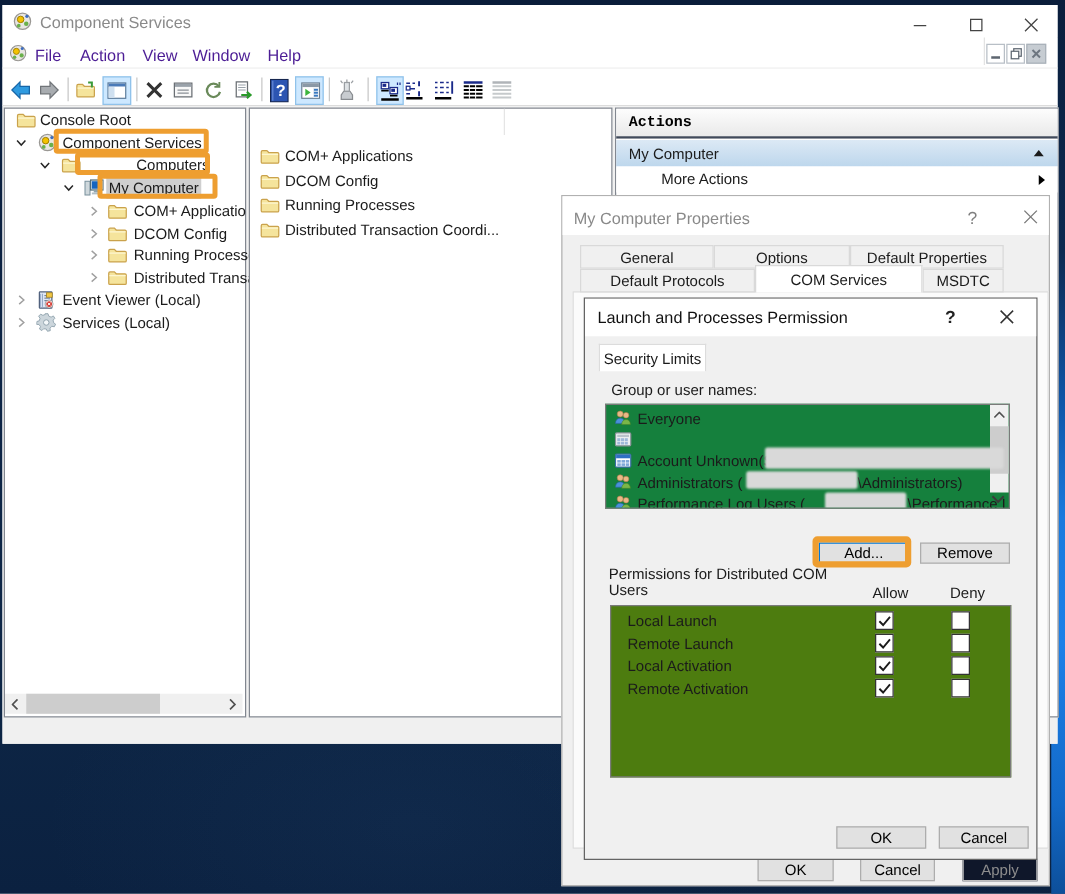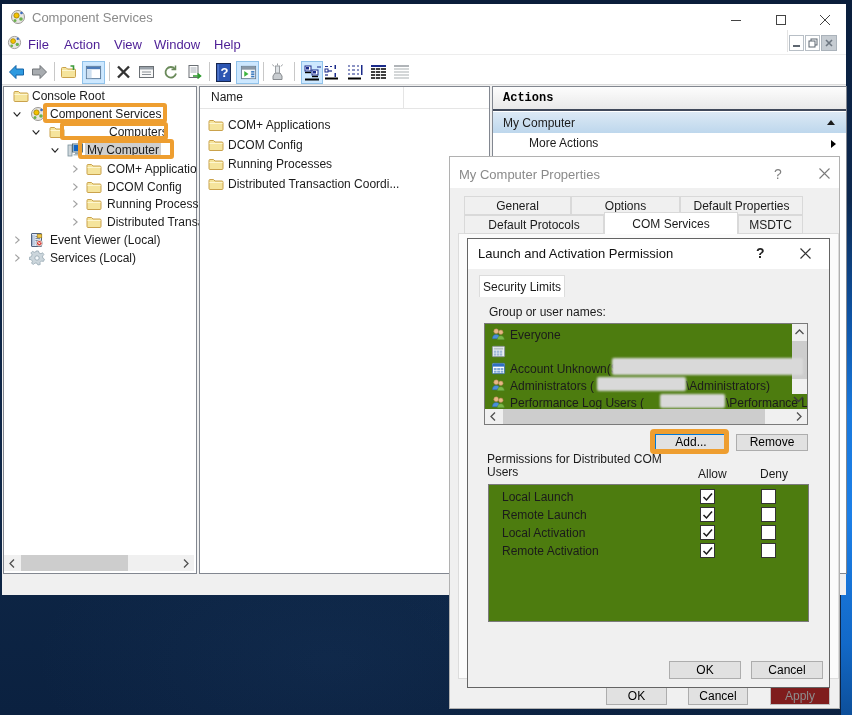--- a/index.html
+++ b/index.html
@@ -304,21 +304,20 @@
           <svg style="position:absolute;left:5px;top:4px;width:6px;height:9px;" viewBox="0 0 6 9">
               <path d="M5 0.5 L1 4.5 L5 8.5" fill="none" stroke="#505050" stroke-width="1.3"></path>
             </svg>
           <div class="sbthumb" style="left:17px;top:0;width:107px;height:16px;"></div>
           <svg style="position:absolute;right:5px;top:4px;width:6px;height:9px;" viewBox="0 0 6 9">
               <path d="M1 0.5 L5 4.5 L1 8.5" fill="none" stroke="#505050" stroke-width="1.3"></path>
             </svg>
         </div>
       </div>
       <div class="abs pane" id="midpane">
-        <div class="abs" id="colhead"><span style="margin-left:11px;">Name</span></div>
         <div class="abs" style="left:203px;top:0;width:1px;height:21px;background:#e5e5e5;"></div>
         <div class="mrow" style="top:29px;">
             <svg class="ic" style="left:8px;top:1px;" viewBox="0 0 16 16">
               <use href="#folder"></use>
             </svg>
             <span style="position:absolute;left:28px;">COM+ Applications</span>
           </div>
         <div class="mrow" style="top:49px;">
             <svg class="ic" style="left:8px;top:1px;" viewBox="0 0 16 16">
               <use href="#folder"></use>
@@ -367,35 +366,35 @@
     <div class="tab" style="left:14px;top:39px;width:107px;height:19px;line-height:19px;">General</div>
     <div class="tab" style="left:121px;top:39px;width:109px;height:19px;line-height:19px;">Options</div>
     <div class="tab" style="left:230px;top:39px;width:123px;height:19px;line-height:19px;">Default Properties</div>
 
     <div class="tab" style="left:14px;top:58px;width:140px;height:19px;line-height:19px;">Default Protocols</div>
     <div class="tab" style="left:288px;top:58px;width:65px;height:19px;line-height:19px;">MSDTC</div>
     <div class="tab" style="left:154px;top:55px;width:134px;height:22px;line-height:22px;background:#fff;border-bottom:none;">COM Services</div>
 
     <div class="btn" style="left:156px;top:530px;width:61px;height:18px;line-height:16px;">OK</div>
     <div class="btn" style="left:238px;top:530px;width:60px;height:18px;line-height:16px;">Cancel</div>
-    <div class="btn" style="left:320px;top:530px;width:60px;height:18px;line-height:16px;background:#7f1d1d;border-color:#bfbfbf;color:#8d8d8d;">Apply</div>
+    <div class="btn" style="left:320px;top:530px;width:60px;height:18px;line-height:16px;background:#0f172a;border-color:#bfbfbf;color:#8d8d8d;">Apply</div>
   </div>
 
   <div class="abs" id="dlg2">
     <div class="abs" style="left:0;top:0;width:100%;height:30px;background:#fff;"></div>
-    <div class="abs" style="left:10px;top:7px;font-size:13px;color:#111;">Launch and Activation Permission</div>
+    <div class="abs" style="left:10px;top:7px;font-size:13px;color:#111;">Launch and Processes Permission</div>
     <div class="abs" style="left:288px;top:6px;font-size:14px;font-weight:bold;color:#222;">?</div>
     <svg class="abs" style="left:331px;top:8px;width:13px;height:13px;" viewBox="0 0 13 13">
         <path d="M1.5 1.5 L11.5 11.5 M11.5 1.5 L1.5 11.5" stroke="#333" stroke-width="1.2"></path>
       </svg>
 
     <div class="abs" style="left:11px;top:36px;width:86px;height:22px;background:#fff;border:1px solid #dcdcdc;border-bottom:none;box-sizing:border-box;font-size:12px;line-height:22px;text-align:center;color:#1b1b1b;">Security Limits</div>
     <div class="abs x11" style="left:21px;top:66px;">Group or user names:</div>
 
-    <div class="abs" style="left:16px;top:84px;width:324px;height:102px;background:#4d7c0f;border:1px solid #7a7a7a;box-sizing:border-box;overflow:hidden;">
+    <div class="abs" style="left:16px;top:84px;width:324px;height:84px;background:#15803d;border:1px solid #7a7a7a;box-sizing:border-box;overflow:hidden;">
       <div class="abs trow" style="top:2px;">
           <svg class="ic" style="left:6px;top:1px;width:15px;height:15px;" viewBox="0 0 16 16">
             <use href="#users"></use>
           </svg>
           <span style="position:absolute;left:25px;">Everyone</span>
         </div>
       <div class="abs trow" style="top:19px;">
           <svg class="ic" style="left:6px;top:1px;width:15px;height:15px;" viewBox="0 0 16 16">
             <use href="#appgrid"></use>
           </svg>

